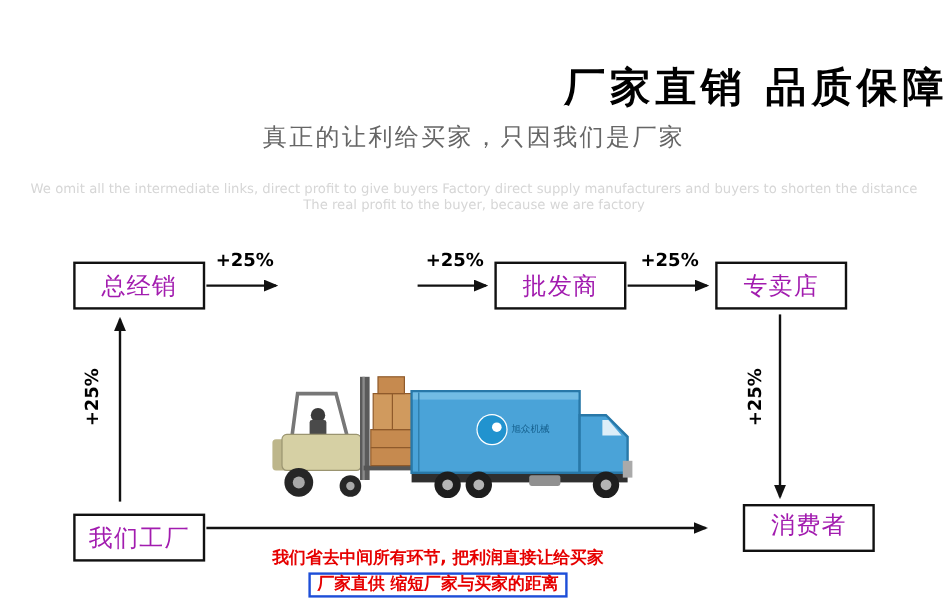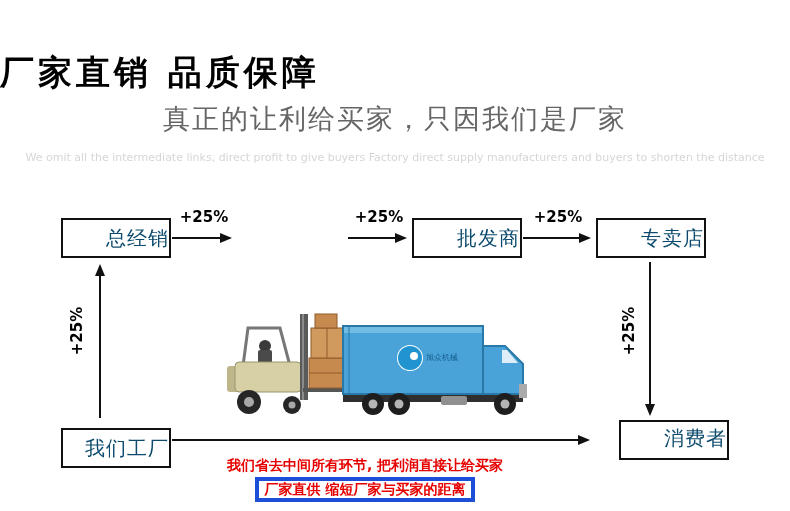--- a/index.html
+++ b/index.html
@@ -1,34 +1,34 @@
 <!DOCTYPE html>
 <html><head>
 <meta charset="utf-8">
 <style>
   html,body{margin:0;padding:0;background:#fff;}
   .page{
     position:relative;width:790px;height:511px;background:#fff;margin:0 auto;
     overflow:hidden;font-family:"DejaVu Sans","Liberation Sans",sans-serif;color:#111;
   }
   .title{
-    position:absolute;left:0;top:50px;width:100%;text-align:left;
+    position:absolute;left:0;top:50px;width:100%;text-align:right;
     font-size:34px;font-weight:bold;letter-spacing:4px;color:#000;
   }
   .subtitle{
     position:absolute;left:0;top:101px;width:100%;text-align:center;
-    font-size:27px;font-weight:normal;letter-spacing:2px;color:#666;
+    font-size:20px;font-weight:normal;letter-spacing:2px;color:#666;
   }
   .watermark{
     position:absolute;left:0;top:151px;width:100%;text-align:center;
     font-size:11px;line-height:13px;color:#d6d6d6;
   }
   .node{
     position:absolute;width:106px;height:36px;border:2px solid #111;background:#fff;
-    text-align:right;line-height:36px;font-size:20px;letter-spacing:1px;color:#0c4a6e;
+    text-align:center;line-height:36px;font-size:20px;letter-spacing:1px;color:#a21caf;
   }
   .n-distributor{left:61px;top:218px;}
   .n-agent{left:237px;top:218px;}
   .n-wholesaler{left:412px;top:218px;}
   .n-store{left:596px;top:218px;}
   .n-factory{left:61px;top:428px;}
   .n-consumer{left:619px;top:420px;font-family:Liberation Mono, monospace;}
   .overlay{position:absolute;left:0;top:0;pointer-events:none;}
   .pct{
     position:absolute;font-size:15px;font-weight:bold;color:#000;
@@ -39,33 +39,34 @@
   .p3{left:529px;top:208px;}
   .pv{height:18px;line-height:18px;transform:rotate(-90deg);}
   .pv-left{left:48px;top:322px;}
   .pv-right{left:600px;top:322px;}
   .truck{position:absolute;left:205px;top:312px;}
   .footer{
     position:absolute;left:170px;top:456px;width:390px;text-align:center;
     color:#e60000;font-size:14px;font-weight:bold;line-height:19px;
   }
   .footer .boxed{
-    display:inline-block;border:4px solid #1d4ed8;padding:0 6px;margin-top:2px;line-height:17px;
+    display:inline-block;border:2px solid #1d4ed8;padding:0 6px;margin-top:2px;line-height:17px;
   }
 </style>
 </head>
 <body>
 
 <div class="page">
 
   <div class="title">厂家直销 品质保障</div>
   <div class="subtitle">真正的让利给买家，只因我们是厂家</div>
 
   <div class="watermark">
     <div>We omit all the intermediate links, direct profit to give buyers Factory direct supply manufacturers and buyers to shorten the distance</div>
+    <div>The real profit to the buyer, because we are factory</div>
   </div>
 
   <div class="node n-distributor">总经销</div>
   <div class="node n-wholesaler">批发商</div>
   <div class="node n-store">专卖店</div>
   <div class="node n-factory">我们工厂</div>
   <div class="node n-consumer">消费者</div>
 
   <svg class="overlay" width="790" height="511">
     <defs>

